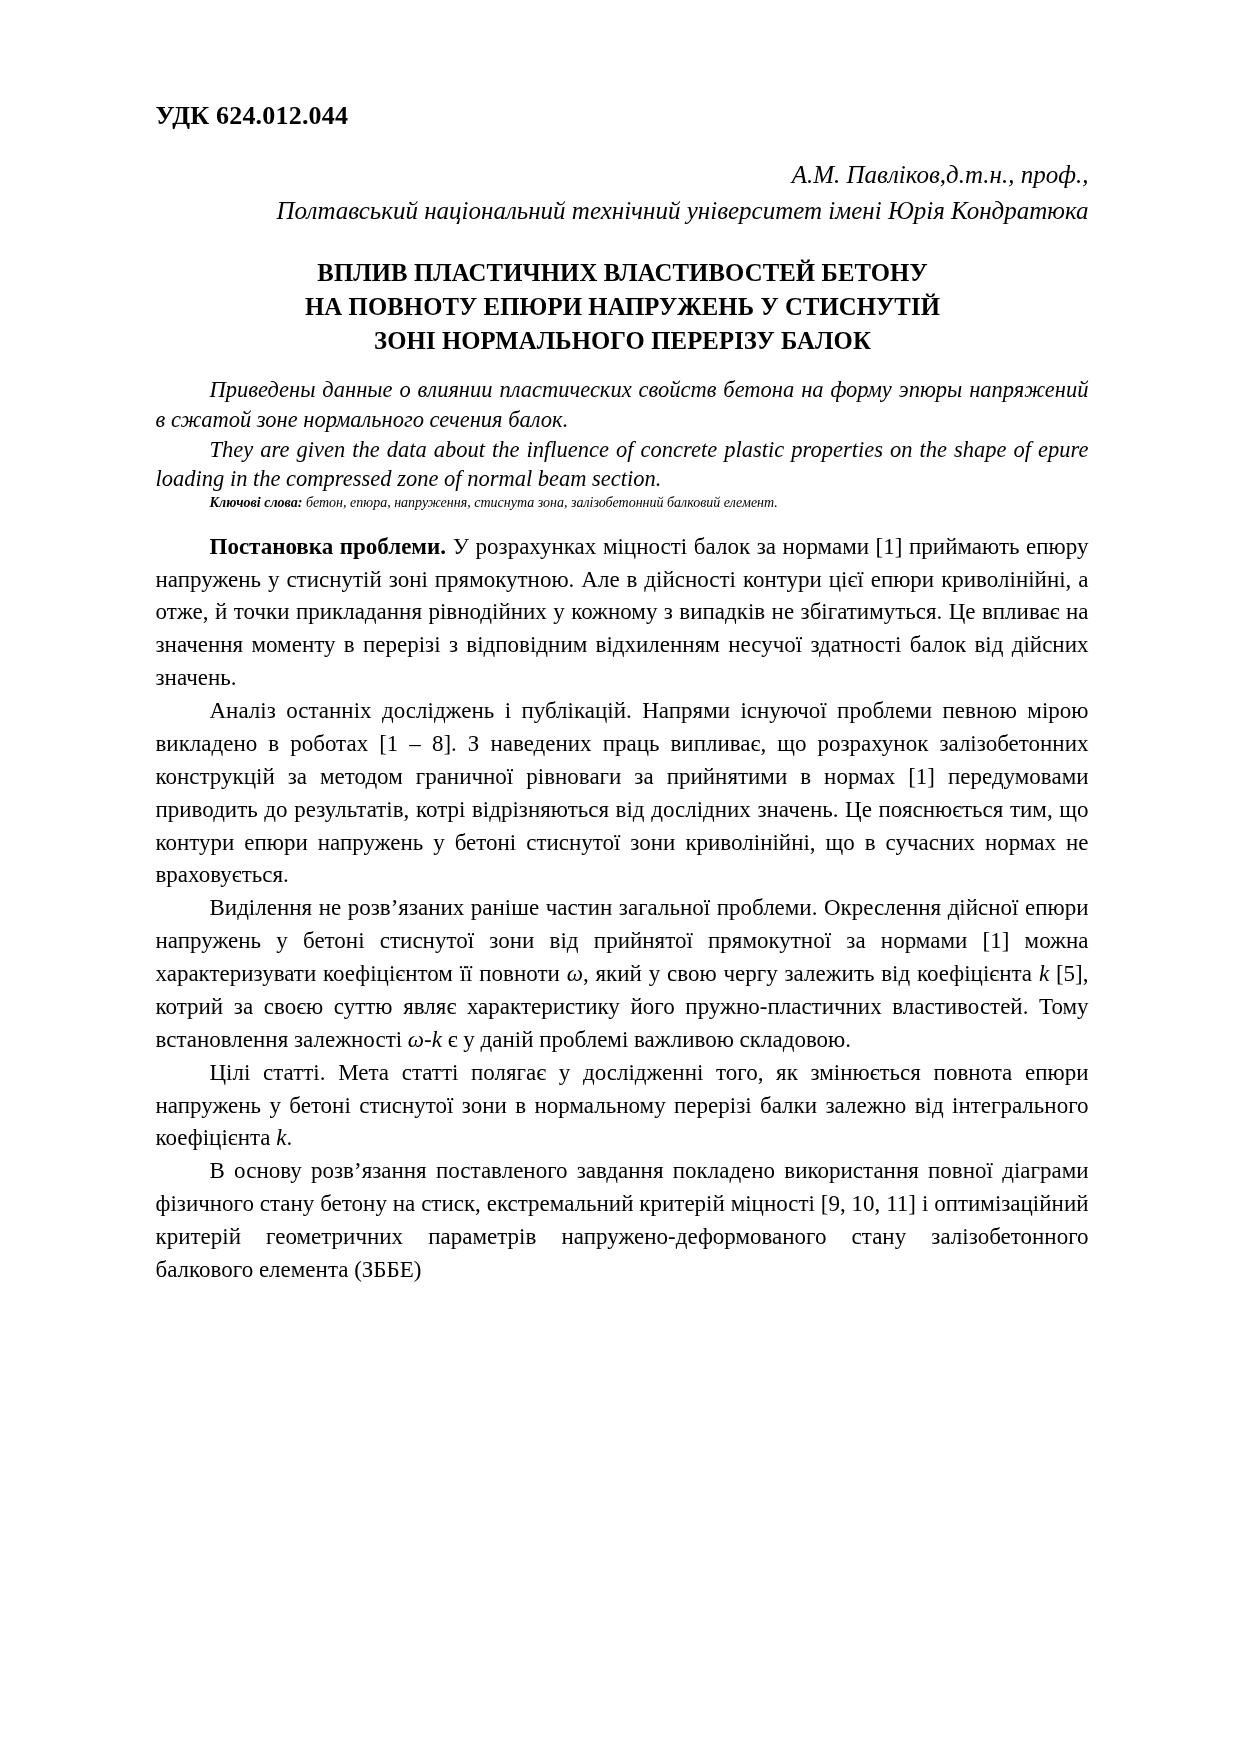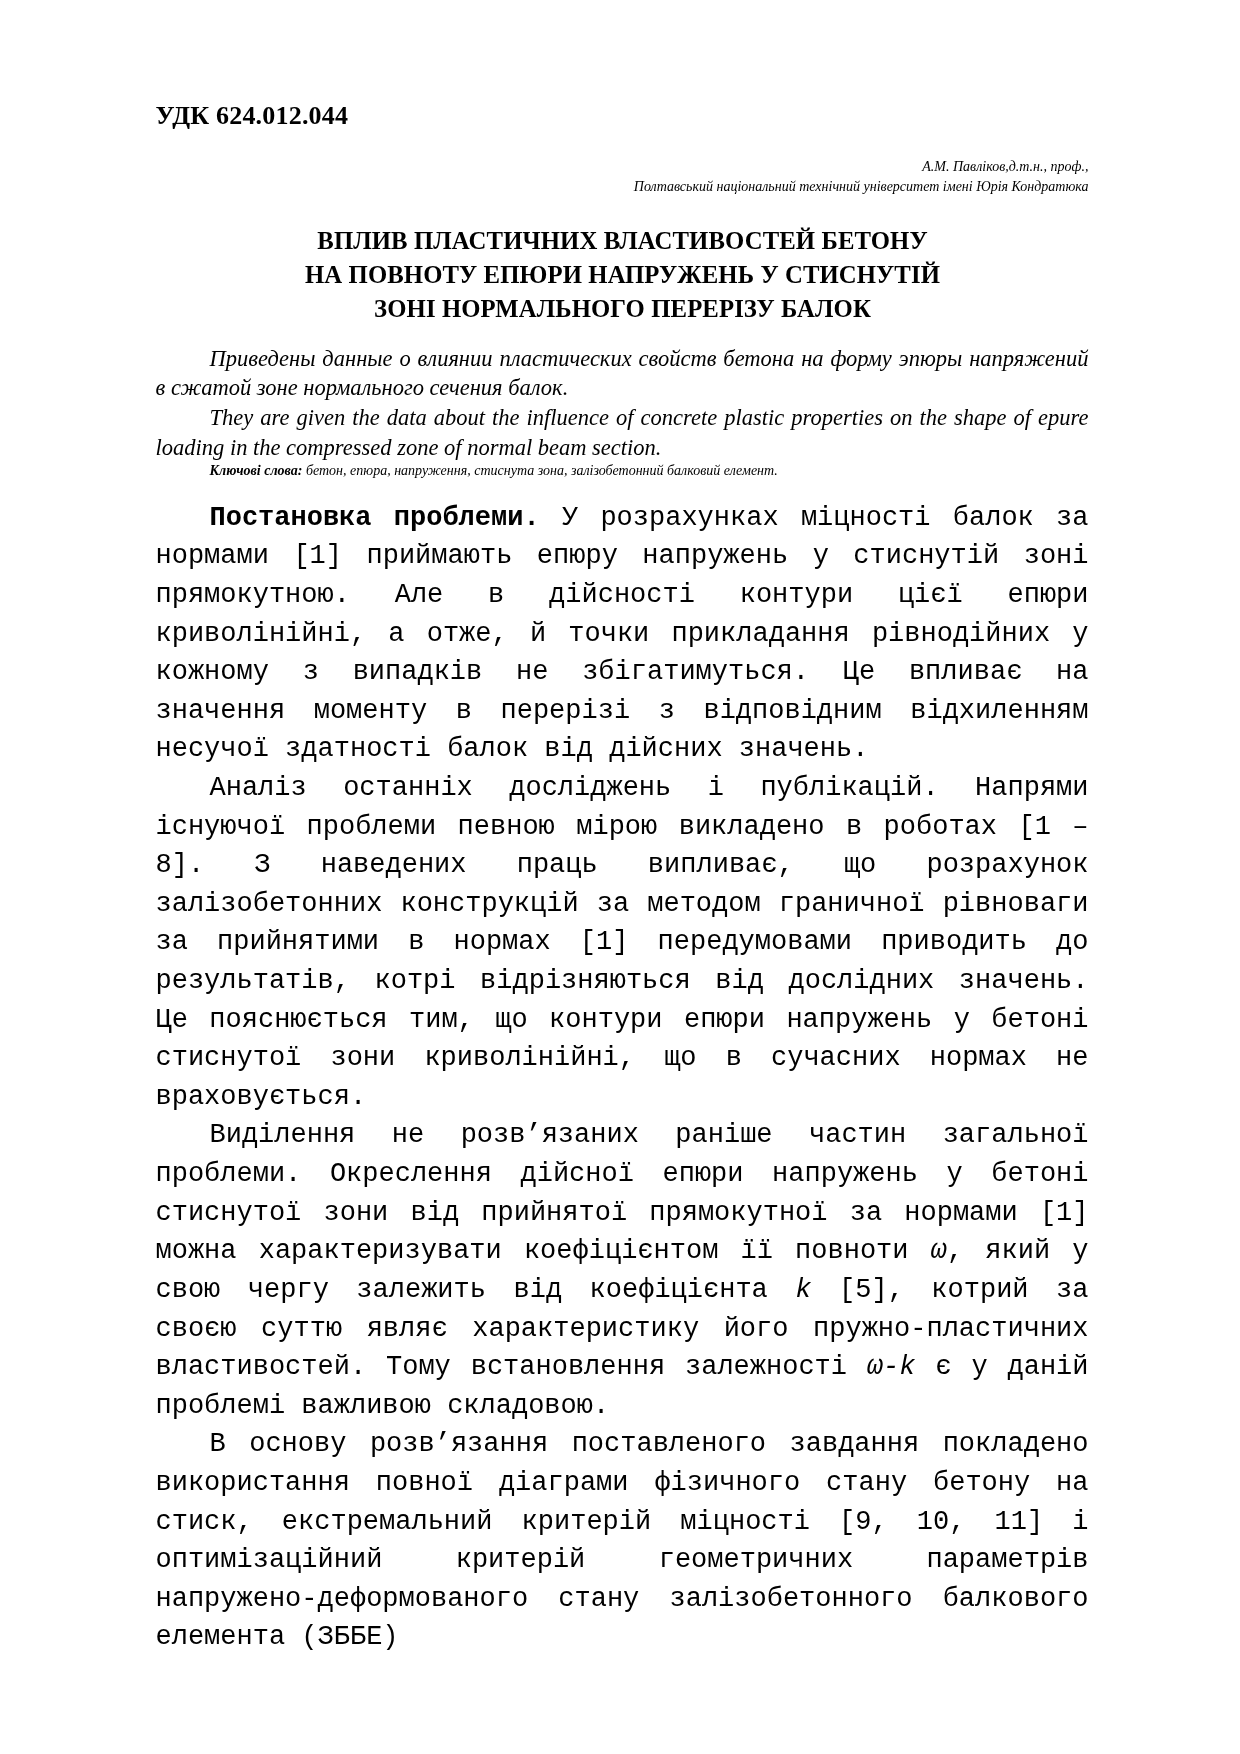--- a/index.html
+++ b/index.html
@@ -24,21 +24,21 @@
   .udc {
     font-size: 26px;
     font-weight: bold;
     letter-spacing: 0.2px;
     margin: 0 0 26px 0;
     line-height: 1.2;
   }
   .authors {
     text-align: right;
     font-style: italic;
-    font-size: 14px;
+    font-size: 25px;
     line-height: 1.45;
     margin: 0 0 4px 0;
   }
   .authors .line {
     display: block;
     white-space: nowrap;
   }
   .title {
     text-align: center;
     font-weight: bold;
@@ -71,28 +71,27 @@
     margin: 0;
     text-indent: 54px;
   }
   .keywords b {
     font-weight: bold;
   }
   .body-block {
     margin-top: 18px;
   }
   p.body {
-    font-size: 27px;
+    font-size: 23px;
     line-height: 1.43;
     text-align: justify;
     text-justify: inter-word;
     margin: 0;
     text-indent: 54px;
     hyphens: none;
-    font-family: Liberation Mono, monospace;
   }
   p.body b {
     font-weight: bold;
   }
   p.body i {
     font-style: italic;
   }
   .sym {
     font-style: italic;
   }
@@ -121,18 +120,19 @@
   <p class="keywords"><b>Ключові слова:</b><span> бетон, епюра, напруження, стиснута зона, залізобетонний балковий елемент.</span></p>
 
   <div class="body-block">
 
     <p class="body"><b>Постановка проблеми.</b><span> У розрахунках міцності балок за нормами [1] приймають епюру напружень у стиснутій зоні прямокутною. Але в дійсності контури цієї епюри криволінійні, а отже, й точки прикладання рівнодійних у кожному з випадків не збігатимуться. Це впливає на значення моменту в перерізі з відповідним відхиленням несучої здатності балок від дійсних значень.</span></p>
 
     <p class="body">Аналіз останніх досліджень і публікацій. Напрями існуючої проблеми певною мірою викладено в роботах [1 – 8]. З наведених праць випливає, що розрахунок залізобетонних конструкцій за методом граничної рівноваги за прийнятими в нормах [1] передумовами приводить до результатів, котрі відрізняються від дослідних значень. Це пояснюється тим, що контури епюри напружень у бетоні стиснутої зони криволінійні, що в сучасних нормах не враховується.</p>
 
     <p class="body"><span>Виділення не розв’язаних раніше частин загальної проблеми. Окреслення дійсної епюри напружень у бетоні стиснутої зони від прийнятої прямокутної за нормами [1] можна характеризувати коефіцієнтом її повноти </span><i class="sym">ω</i><span>, який у свою чергу залежить від коефіцієнта </span><i class="sym">k</i><span> [5], котрий за своєю суттю являє характеристику його пружно-пластичних властивостей. Тому встановлення залежності </span><i class="sym">ω-k</i><span> є у даній проблемі важливою складовою.</span></p>
 
+    <p class="body"><span>Цілі статті. Мета статті полягає у дослідженні того, як змінюється повнота епюри напружень у бетоні стиснутої зони в нормальному перерізі балки залежно від інтегрального коефіцієнта </span><i class="sym">k</i><span>.</span></p>
 
     <p class="body">В основу розв’язання поставленого завдання покладено використання повної діаграми фізичного стану бетону на стиск, екстремальний критерій міцності [9, 10, 11] і оптимізаційний критерій геометричних параметрів напружено-деформованого стану залізобетонного балкового елемента (ЗББЕ)</p>
 
   </div>
 
 </div>
 
 </body></html>

